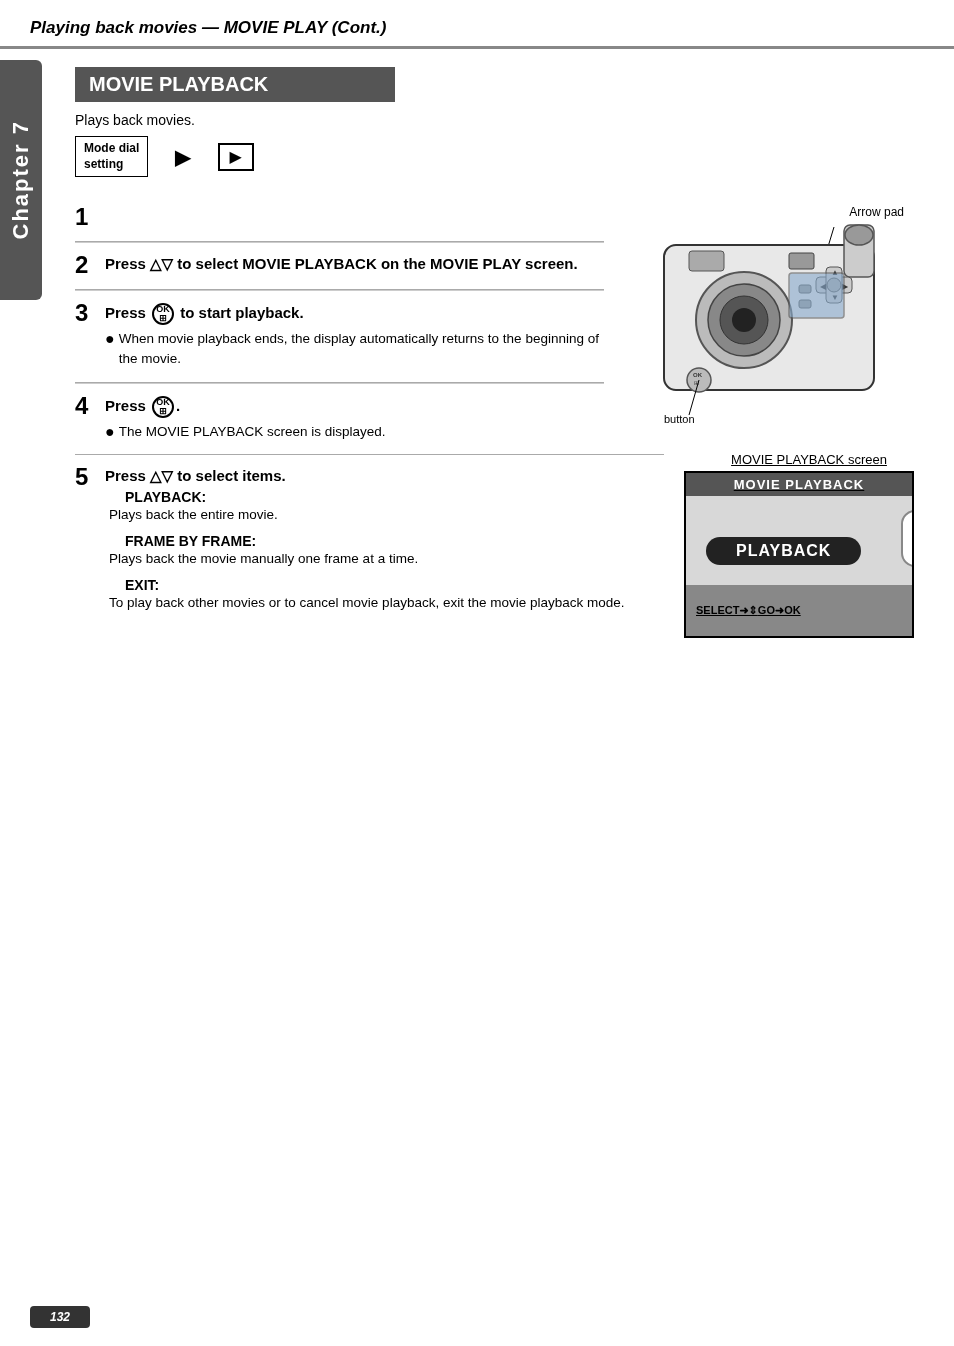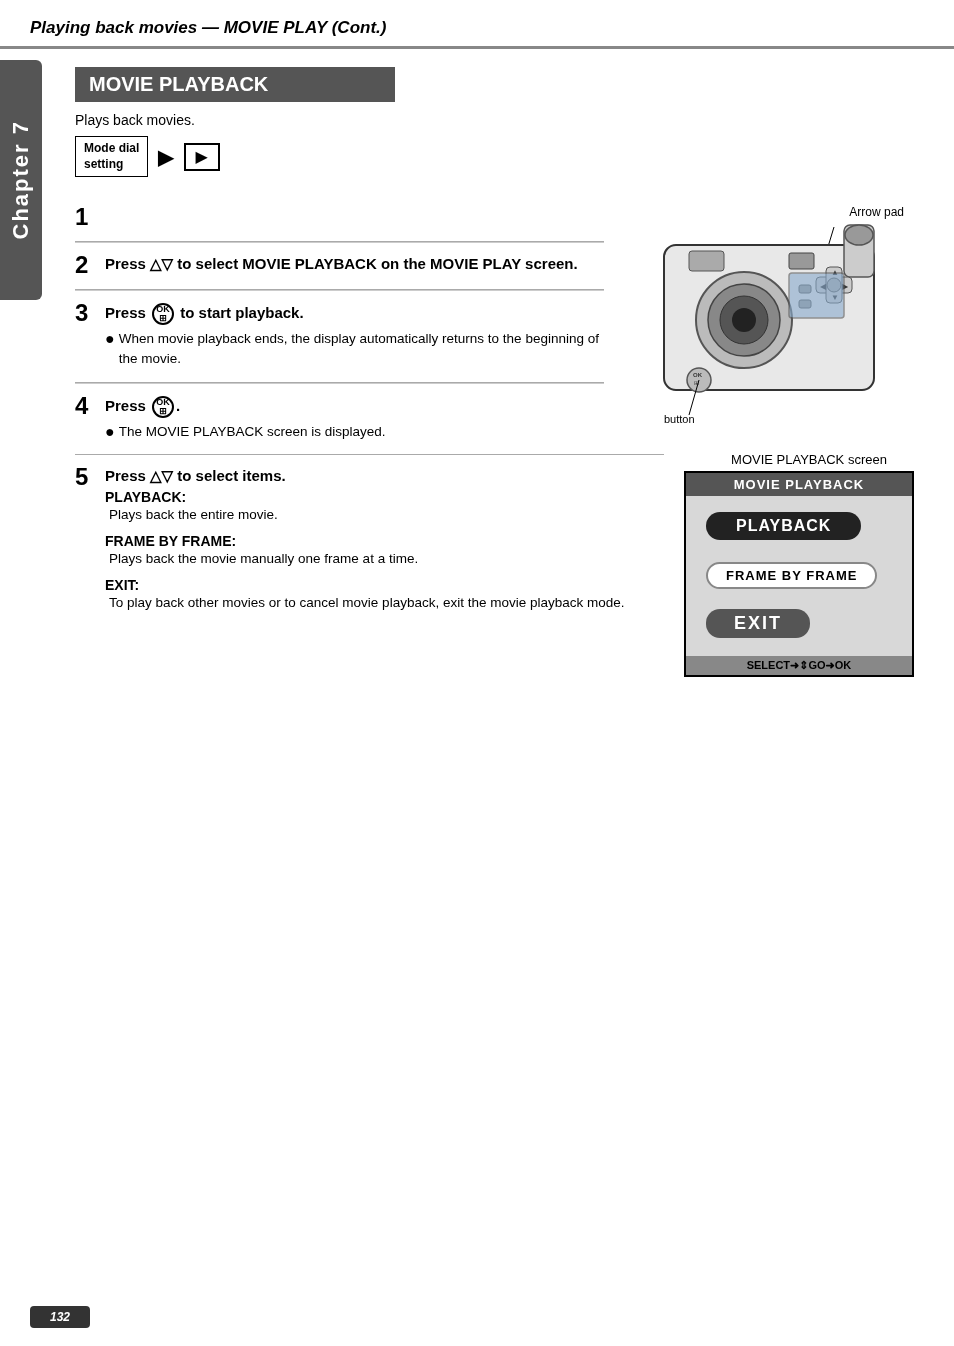--- a/index.html
+++ b/index.html
@@ -68,21 +68,21 @@
 
     .plays-back-text {
       font-size: 14px;
       margin-bottom: 8px;
     }
 
     
     .mode-dial-box {
       display: flex;
       align-items: center;
-      gap: 10px;
+      gap: 27px;
       margin-bottom: 18px;
     }
     .mode-dial-label {
       border: 1.5px solid #000;
       padding: 4px 8px;
       font-size: 12px;
       font-weight: bold;
       line-height: 1.3;
     }
     .mode-dial-arrow {
@@ -177,31 +177,33 @@
     .step5-section {
       display: flex;
       gap: 20px;
       margin-top: 0;
     }
     .step5-left {
       flex: 1;
     }
     .step5-right {
       width: 250px;
+      text-decoration: underline;
     }
 
     .sub-items {
       margin-top: 4px;
     }
     .sub-item {
       margin-bottom: 8px;
     }
     .sub-item-title {
       font-size: 14px;
       font-weight: bold;
+      margin-left: 20px;
     }
     .sub-item-body {
       font-size: 13.5px;
       line-height: 1.5;
       margin-left: 4px;
     }
 
     
     .movie-playback-screen-label {
       font-size: 13px;
@@ -257,36 +259,36 @@
       font-size: 18px;
       font-weight: bold;
       padding: 4px 28px;
       margin: 4px auto;
       display: inline-block;
       letter-spacing: 2px;
     }
     .mpb-footer {
       background: #888;
       display: flex;
-      justify-content: center;
-      padding: 3px 10px;
+      justify-content: flex-start;
+      padding: 19px 10px;
       font-size: 11px;
       color: #000;
       font-weight: bold;
       margin-top: 6px;
     }
     .mpb-footer-left, .mpb-footer-right {
       font-size: 11px;
       font-weight: bold;
     }
     .mpb-items-wrapper {
       padding: 4px 0 2px 0;
       display: flex;
-      flex-direction: column;
-      align-items: flex-start;
+      flex-direction: row;
+      align-items: flex-end;
     }
 
     
     .page-number-box {
       position: absolute;
       bottom: 18px;
       left: 30px;
       background: #333;
       color: #fff;
       font-size: 12px;

